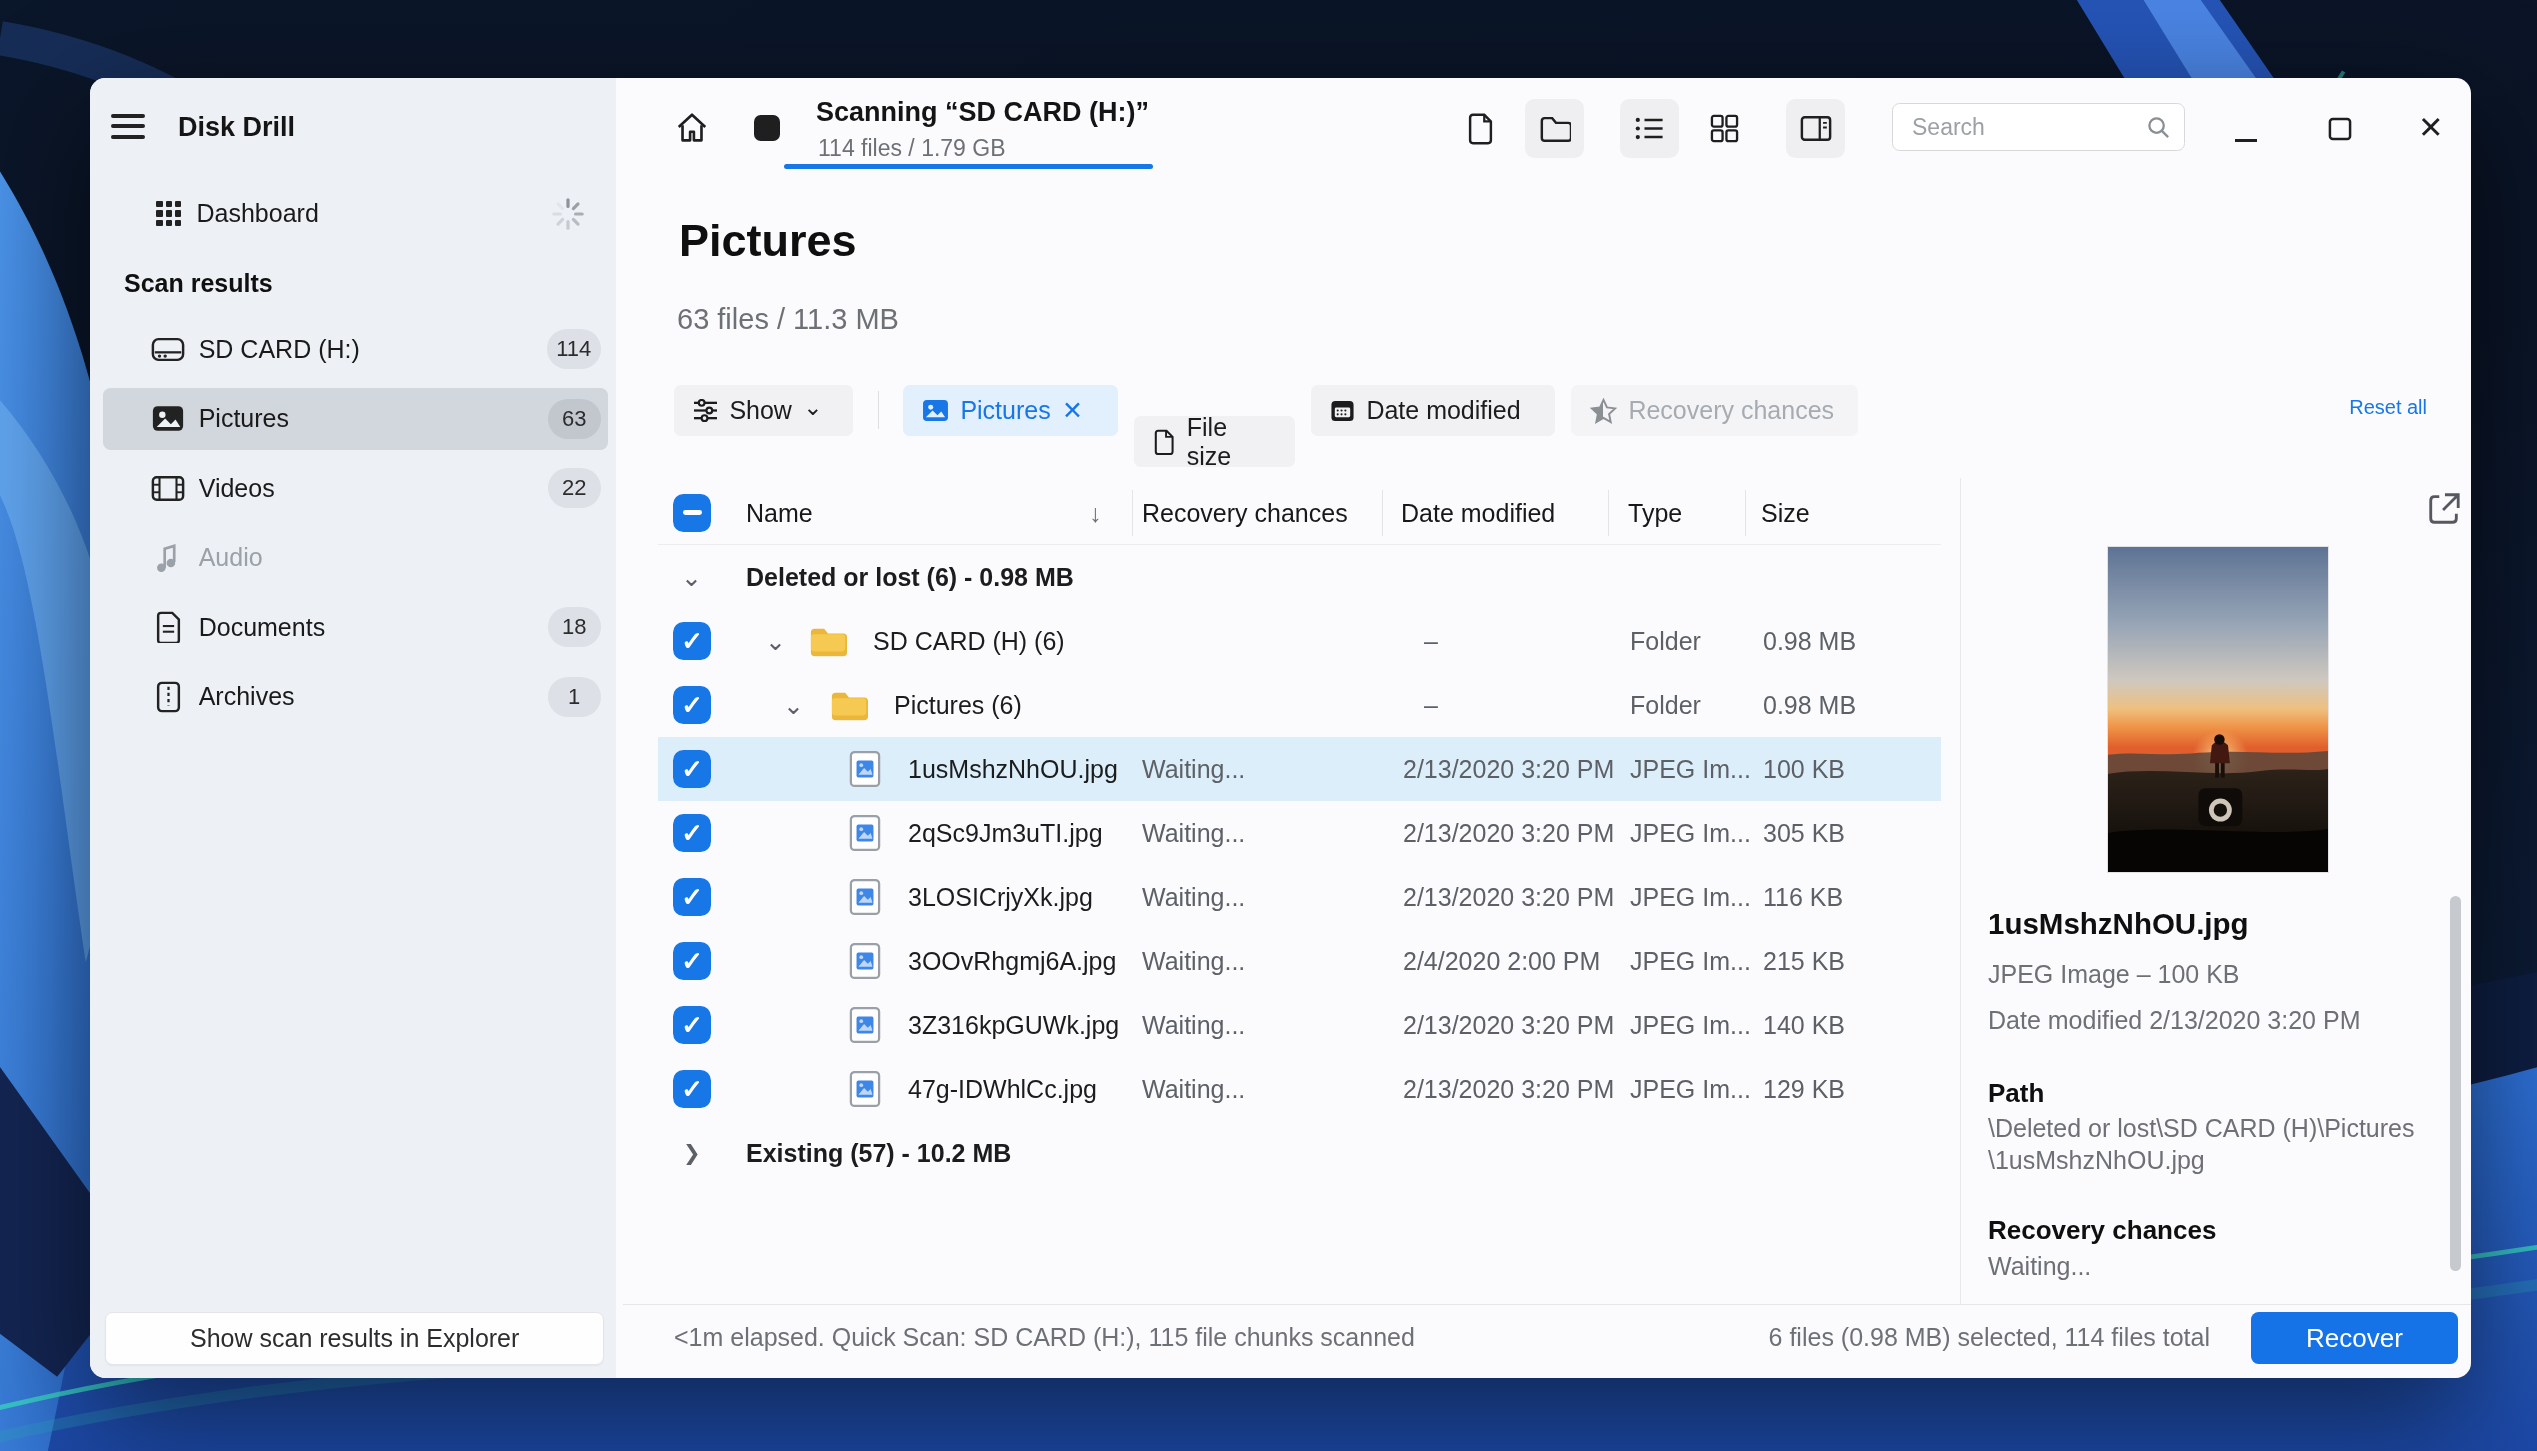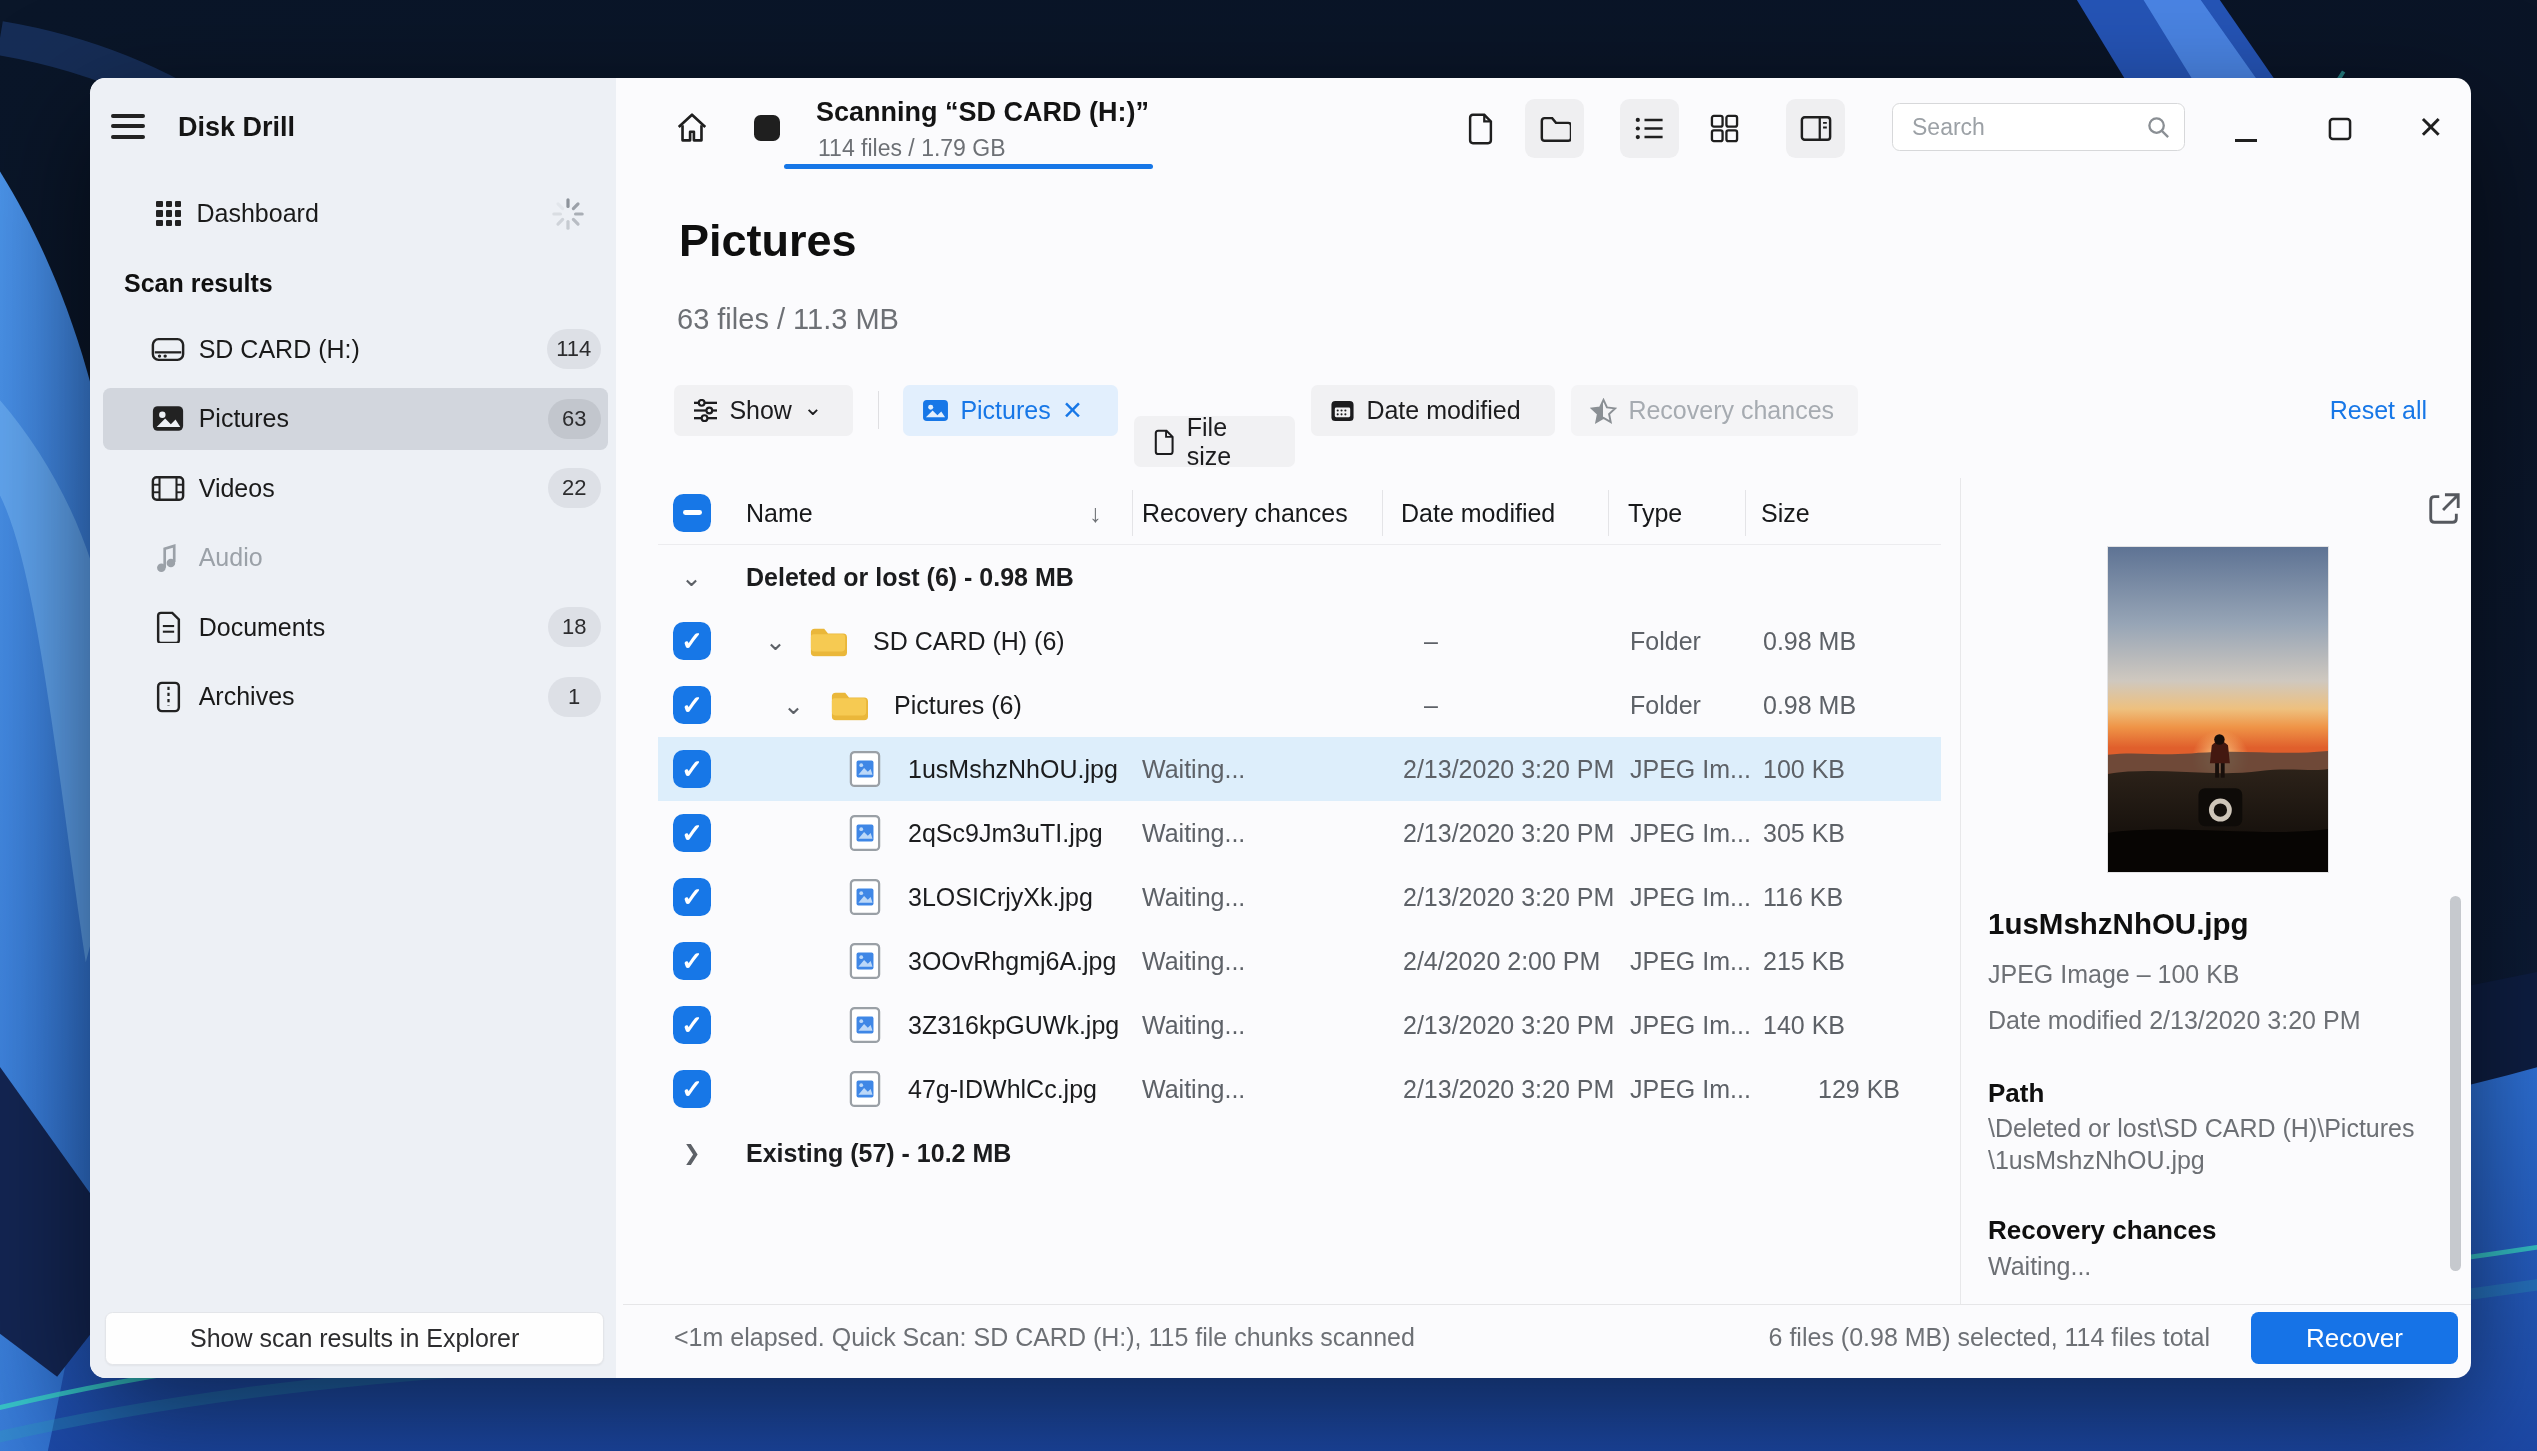--- a/index.html
+++ b/index.html
@@ -46,21 +46,21 @@
   .search-box input::placeholder{color:#9ca1a6;}
   .win-ctl{top:32px;font-size:30.5px;color:#1f1f1f;cursor:pointer;}
   
   .page-title{left:589px;top:137px;font-size:45px;font-weight:bold;color:#0f0f0f;}
   .page-sub{left:587px;top:225px;font-size:29px;color:#6d7075;}
   .chip{top:307px;height:51px;border-radius:6.7px;background:#f1f1f3;display:flex;align-items:center;
     font-size:25px;color:#1c1c1e;cursor:pointer;box-sizing:border-box;padding:0 19px;gap:11.4px;}
   .chip.blue{background:#e2effd;color:#1777e7;}
   .chip.dis{background:#f4f4f6;color:#a6abb1;cursor:default;}
   .vdiv{left:788px;top:313px;width:1px;height:38px;background:#dfdfe2;}
-  .reset-link{top:318px;right:44px;font-size:25px;color:#1777e7;cursor:pointer;}
+  .reset-link{top:318px;right:44px;font-size:20px;color:#1777e7;cursor:pointer;}
   
   .table{left:568px;top:403px;width:1283px;}
   .thead{position:relative;height:63px;border-bottom:1px solid #ececef;}
   .hcell{position:absolute;top:50%;transform:translateY(-50%);font-size:25px;color:#17181a;white-space:nowrap;}
   .hsep{position:absolute;top:8.6px;width:1px;height:46px;background:#e4e4e7;}
   .row{position:relative;height:64px;}
   .row.selected{background:#ddeefb;}
   .cell{position:absolute;top:50%;transform:translateY(-50%);font-size:25px;color:#1b1c1e;white-space:nowrap;}
   .cell.sec{color:#5d6167;}
   .cell.bold{font-weight:bold;}
@@ -493,21 +493,21 @@
         <svg class="abs" style="left:191px;top:50%;transform:translateY(-50%);" width="32" height="38" viewBox="0 0 34 40">
             <rect x="2" y="2" width="30" height="36" rx="4" fill="#fff" stroke="#9aa0a6" stroke-width="2.4"></rect>
             <rect x="8" y="11" width="18" height="18" rx="2" fill="#3f87e6"></rect>
             <path d="M10,26 L16,19 L20,23 L23,20 L25,26 Z" fill="#bcd8f8"></path>
             <circle cx="13" cy="16" r="2" fill="#bcd8f8"></circle>
           </svg>
         <span class="cell" style="left:250px;">47g-IDWhlCc.jpg</span>
         <span class="cell sec" style="left:484px;">Waiting...</span>
         <span class="cell sec" style="left:745px;">2/13/2020 3:20 PM</span>
         <span class="cell sec" style="left:972px;">JPEG Im...</span>
-        <span class="cell sec" style="left:1160px;text-align:right;">129 KB</span>
+        <span class="cell sec" style="left:1105px;text-align:right;">129 KB</span>
       </div>
 
       <div class="row">
         <span class="chev" style="left:25px;font-size:21px;">❯</span>
         <span class="cell bold" style="left:88px;">Existing (57) - 10.2 MB</span>
       </div>
     </div>
 
     <div class="abs panel-div"></div>
 

